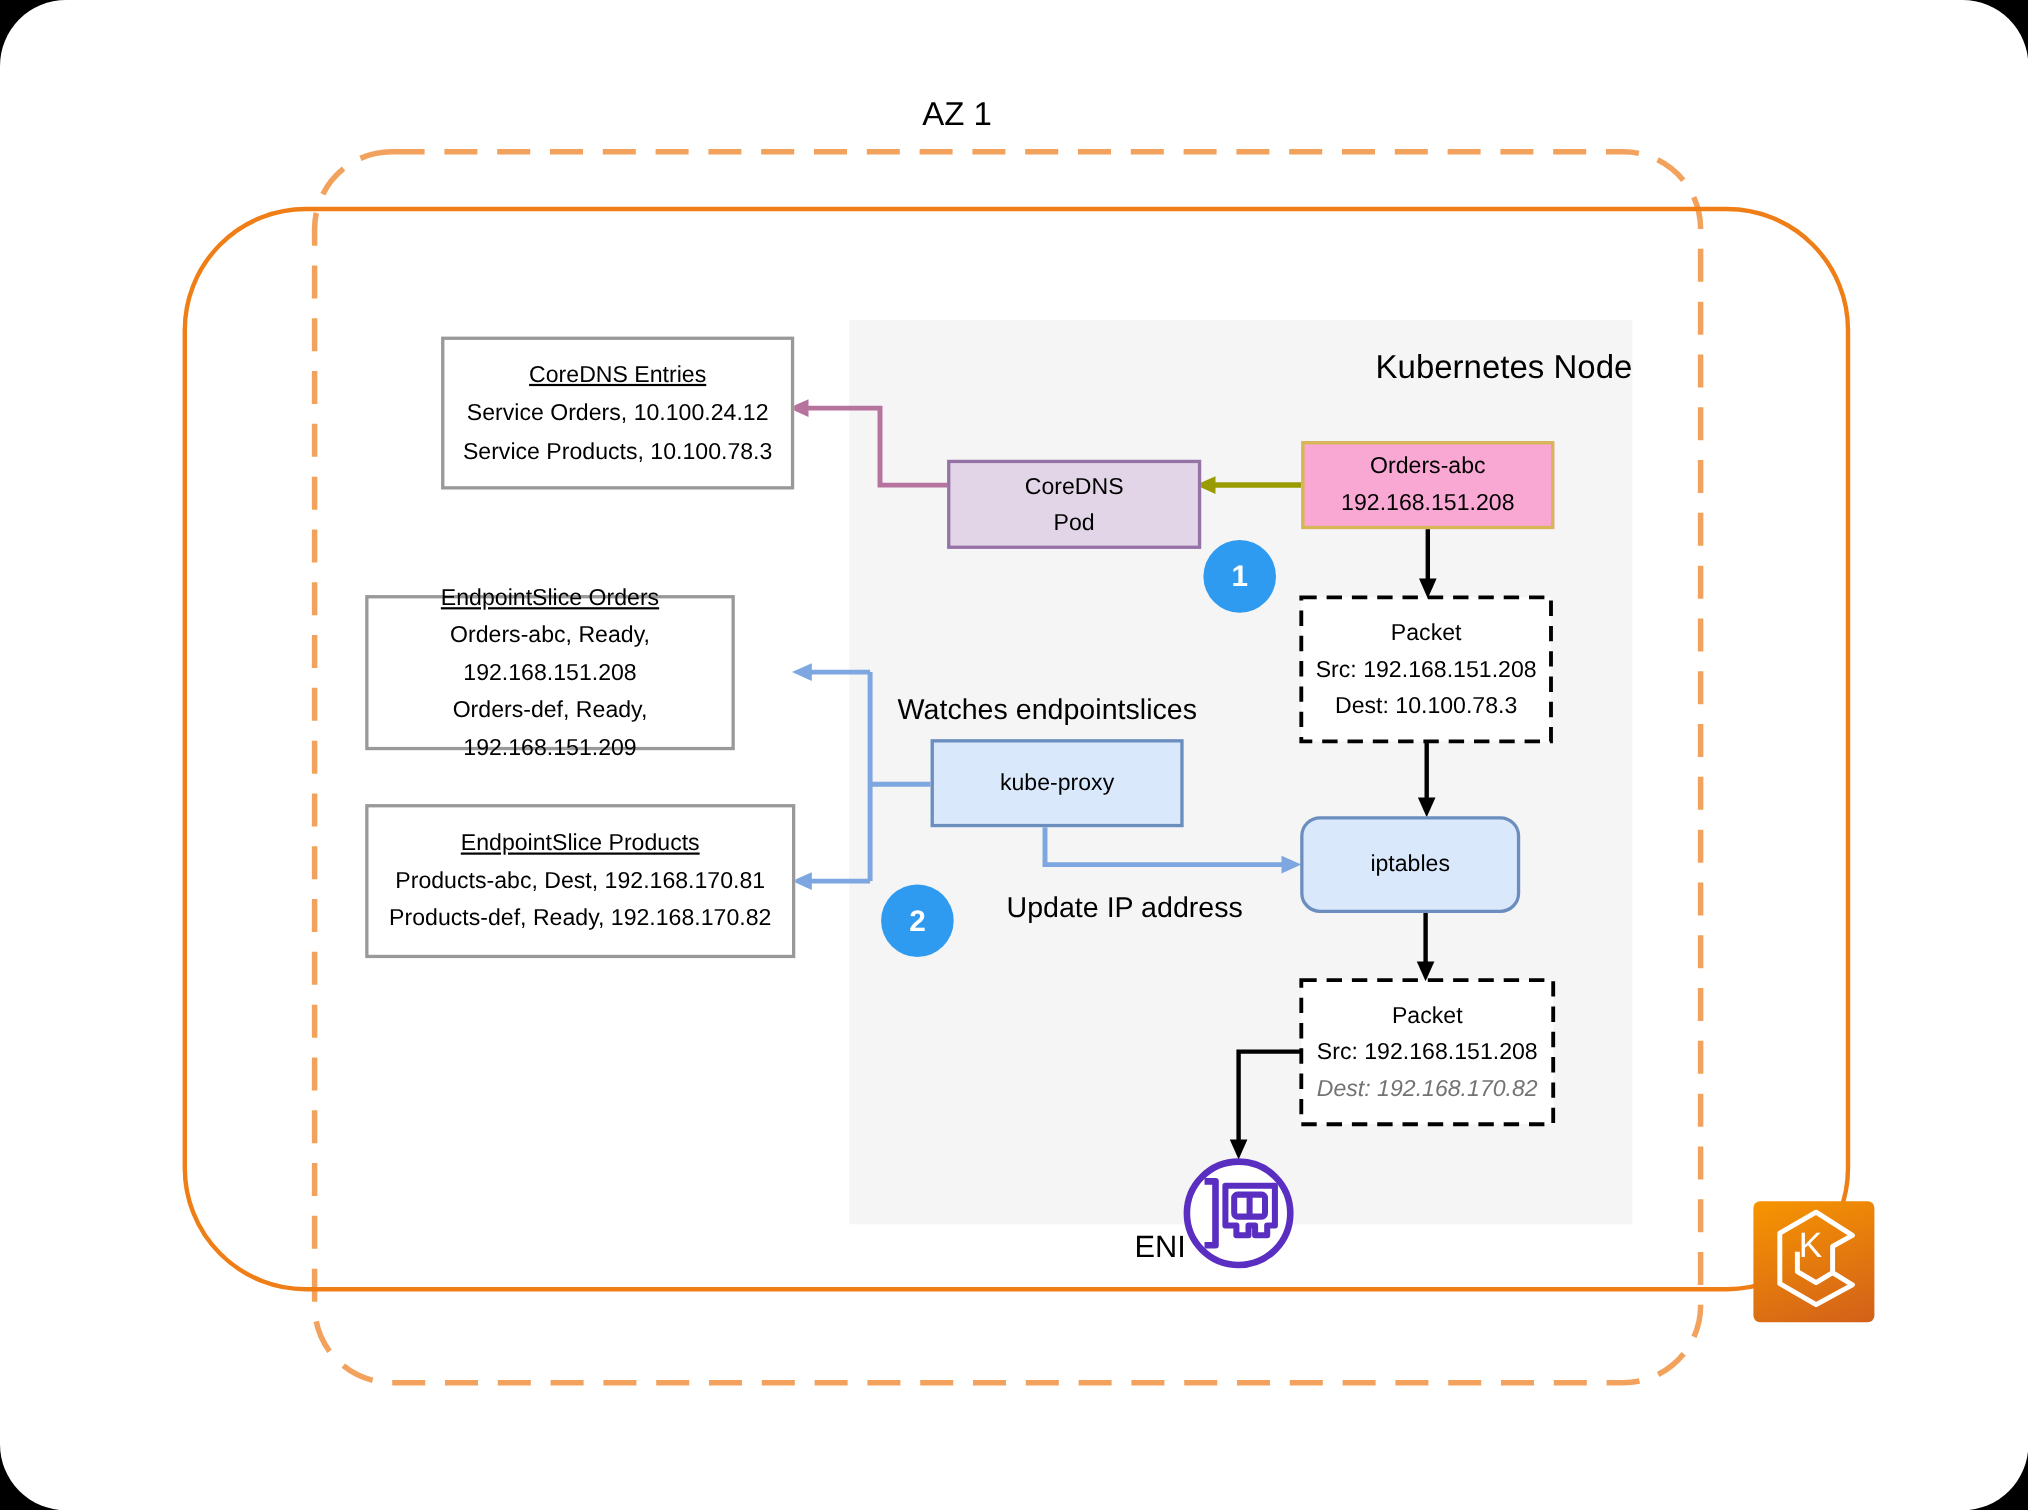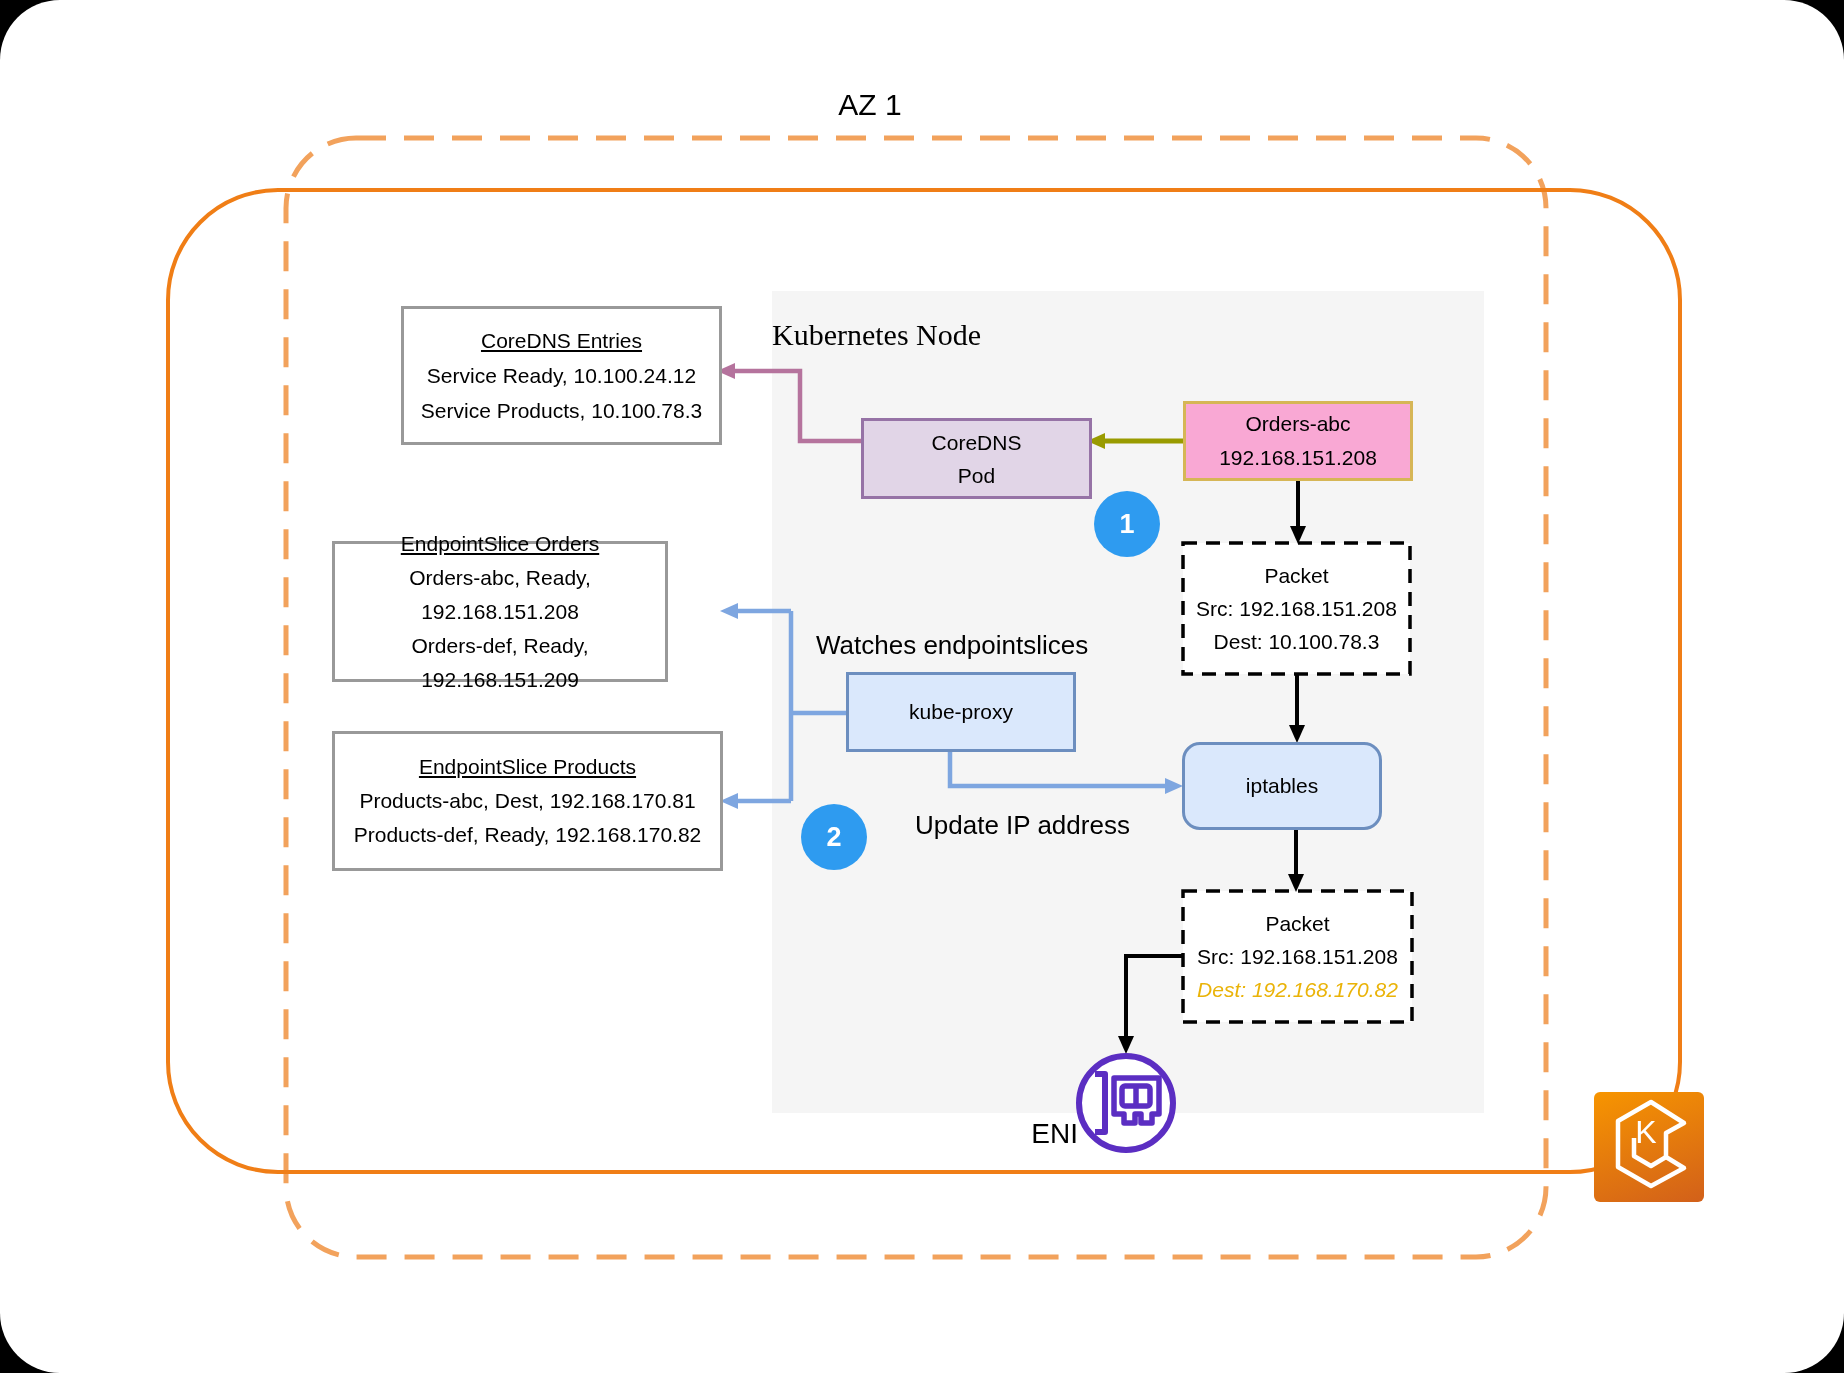--- a/index.html
+++ b/index.html
@@ -3,37 +3,37 @@
 <meta charset="utf-8">
 <style>
   html,body{margin:0;padding:0;background:#000;}
   .canvas{
     position:relative;width:1844px;height:1373px;background:#000;
     font-family:"Liberation Sans","DejaVu Sans",sans-serif;color:#000;
     overflow:hidden;
   }
   .sheet{position:absolute;inset:0;background:#fff;border-radius:60px;}
   .node-panel{position:absolute;left:772px;top:291px;width:712px;height:822px;background:#f5f5f5;}
-  .node-title{position:absolute;left:772px;top:318px;width:712px;text-align:left;font-size:30px;font-family:Liberation Serif, serif;}
+  .node-title{position:absolute;left:772px;top:318px;width:712px;text-align:right;font-size:30px;}
   .az-label{position:absolute;left:770px;top:88px;width:200px;text-align:center;font-size:30px;}
   .overlay{position:absolute;left:0;top:0;width:1844px;height:1373px;pointer-events:none;}
 
   .dbox{position:absolute;display:flex;flex-direction:column;justify-content:center;
         align-items:center;text-align:center;box-sizing:border-box;font-size:21px;}
   .gray-box{background:#fff;border:3px solid #999999;line-height:34px;}
   .gray-box .btitle{text-decoration:underline;}
   .coredns-entries{left:401px;top:306px;width:321px;height:139px;line-height:35px;}
   .es-orders{left:332px;top:541px;width:336px;height:141px;}
   .es-products{left:332px;top:731px;width:391px;height:140px;}
   .coredns-pod{left:861px;top:418px;width:231px;height:81px;background:#E1D5E7;border:3px solid #9673A6;line-height:33px;}
   .orders-abc{left:1183px;top:401px;width:230px;height:80px;background:#f9a8d4;border:3px solid #D6B656;line-height:34px;}
   .packet{line-height:33px;background:transparent;}
   .packet1{left:1183px;top:543px;width:227px;height:131px;}
   .packet2{left:1183px;top:891px;width:229px;height:131px;}
-  .dest-green{color:#eab308;font-style:italic;}
+  .dest-green{color:#737373;font-style:italic;}
   .kube-proxy{left:846px;top:672px;width:230px;height:80px;background:#DAE8FC;border:3px solid #6C8EBF;}
   .iptables{left:1182px;top:742px;width:200px;height:88px;background:#DAE8FC;border:3px solid #6C8EBF;border-radius:18px;}
 
   .step-badge{position:absolute;width:66px;height:66px;border-radius:50%;background:#2E9BF0;
       color:#fff;font-size:27px;font-weight:bold;display:flex;align-items:center;justify-content:center;}
   .step1{left:1094px;top:491px;}
   .step2{left:801px;top:804px;}
 
   .free-label{position:absolute;font-size:26px;white-space:nowrap;}
   .watches{left:816px;top:630px;}
@@ -92,21 +92,21 @@
     <path d="M 1297 674 L 1297 726" fill="none" stroke="#000" stroke-width="4" marker-end="url(#mBlack)"></path>
     <path d="M 1296 830 L 1296 875" fill="none" stroke="#000" stroke-width="4" marker-end="url(#mBlack)"></path>
     <path d="M 1183 956 L 1126 956 L 1126 1037" fill="none" stroke="#000" stroke-width="4" marker-end="url(#mBlack)"></path>
   </svg>
 
   <div class="az-label">AZ 1</div>
   <div class="node-title">Kubernetes Node</div>
 
   <div class="dbox gray-box coredns-entries">
     <div class="btitle">CoreDNS Entries</div>
-    <div>Service Ready, 10.100.24.12</div>
+    <div>Service Orders, 10.100.24.12</div>
     <div>Service Products, 10.100.78.3</div>
   </div>
 
   <div class="dbox gray-box es-orders">
     <div class="btitle">EndpointSlice Orders</div>
     <div>Orders-abc, Ready, 192.168.151.208</div>
     <div>Orders-def, Ready, 192.168.151.209</div>
   </div>
 
   <div class="dbox gray-box es-products">

